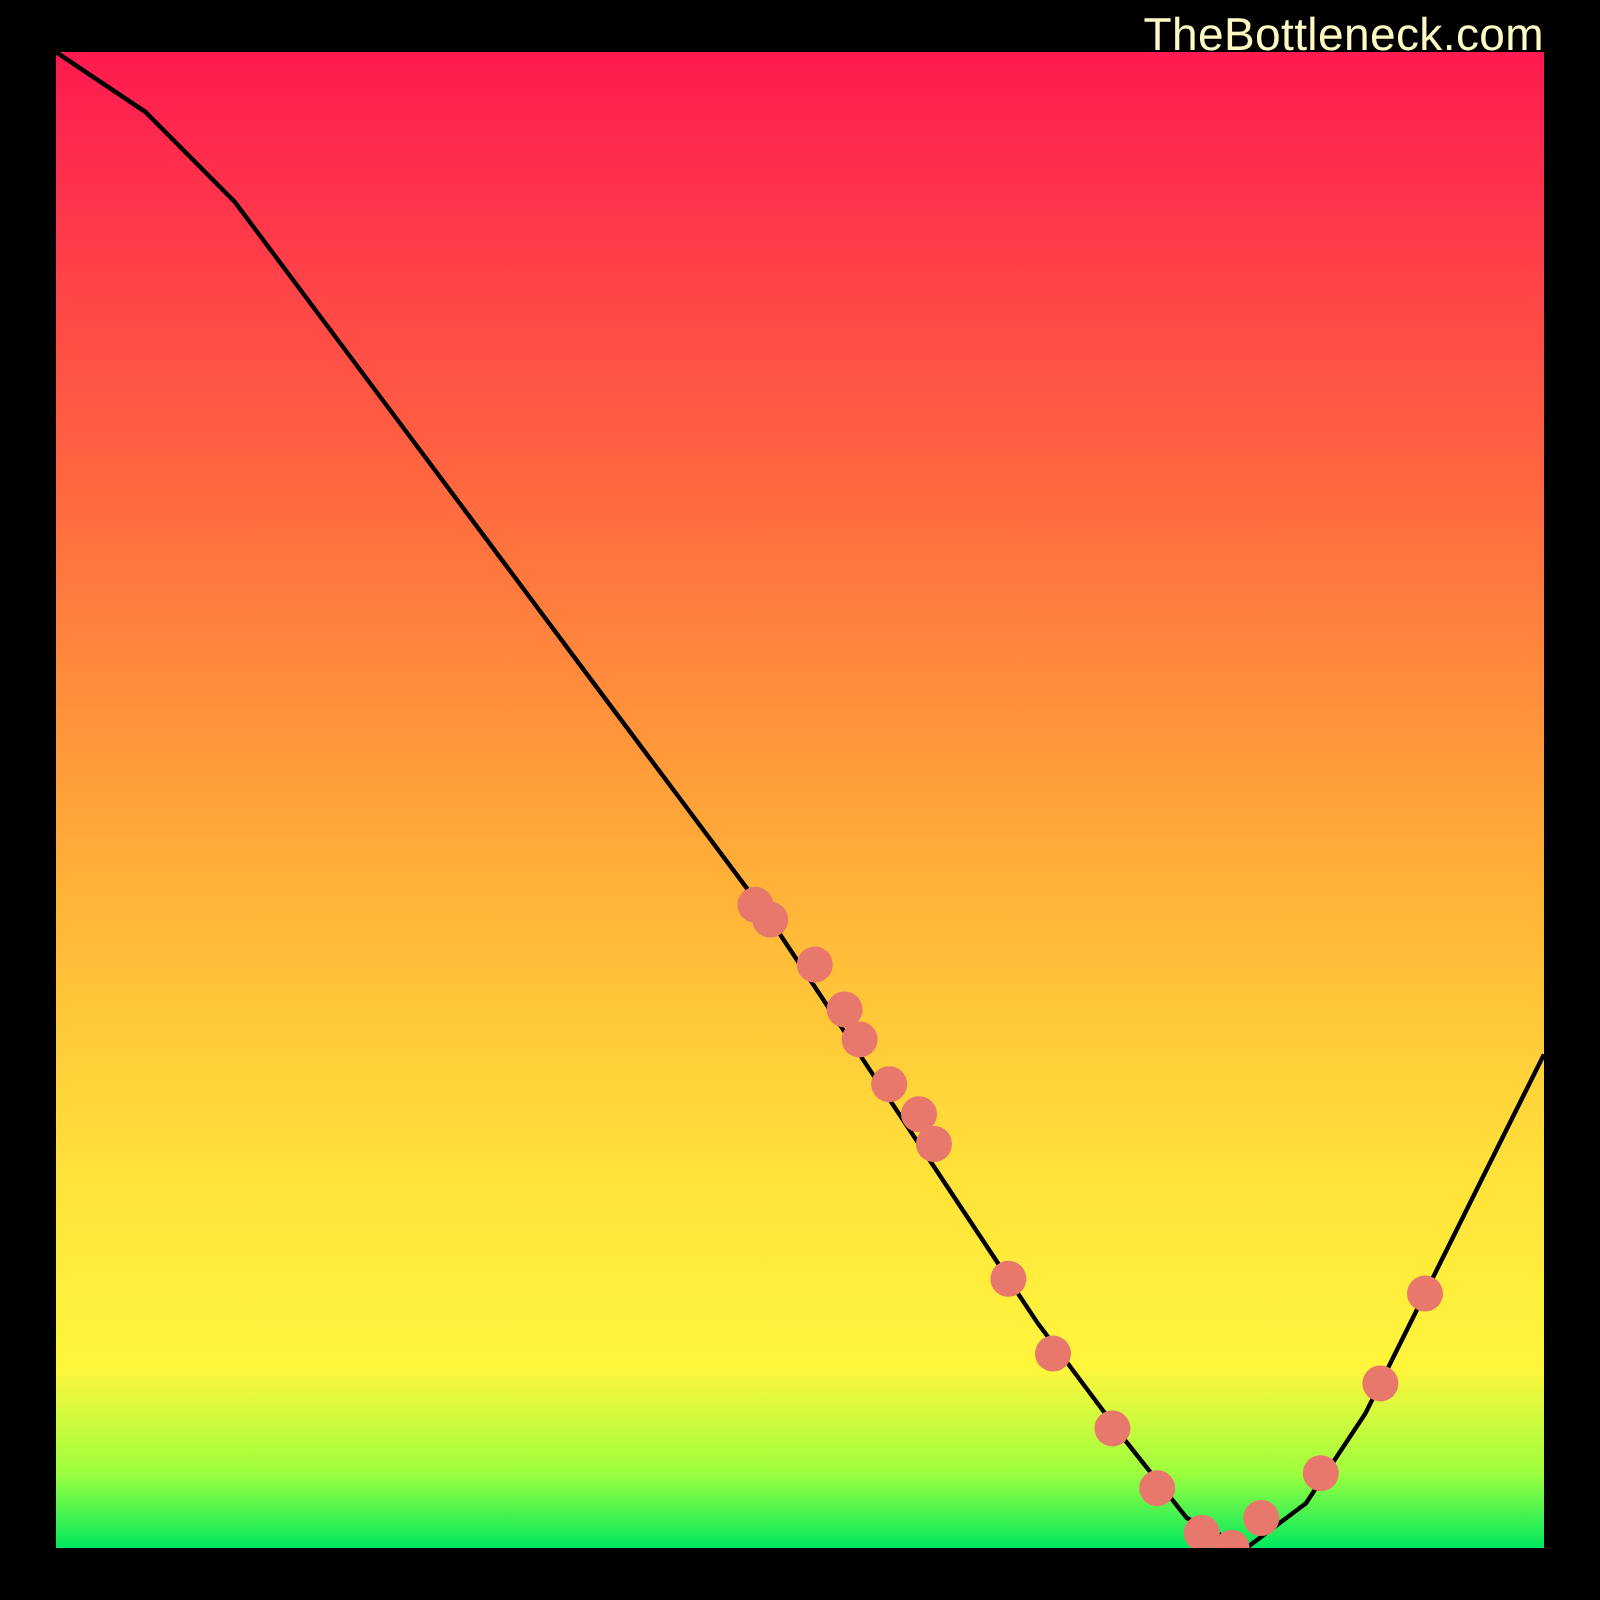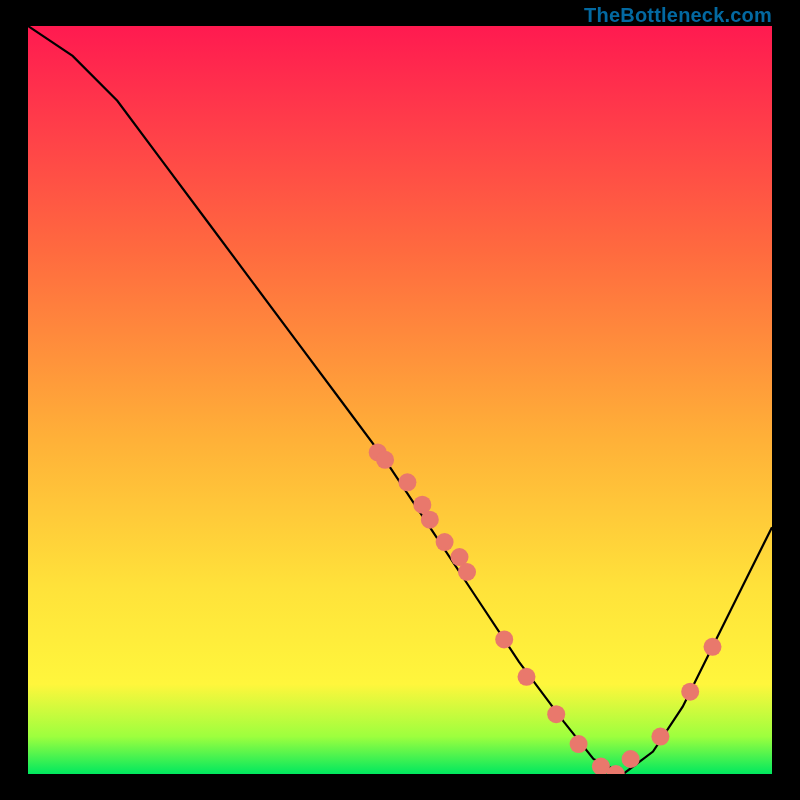--- a/index.html
+++ b/index.html
@@ -43,23 +43,23 @@
     height: 748px;
   }
   .tick-bar {
     position: absolute;
     background: #000;
   }
   .watermark {
     position: absolute;
     top: 4px;
     right: 28px;
-    color: #0369a1;
-    font-size: 20px;
-    font-weight: 700;
+    color: #fef9c3;
+    font-size: 23px;
+    font-weight: 400;
     letter-spacing: 0.2px;
   }
 </style>
 </head>
 <body>
 
 <div class="chart-wrap">
 
   <span class="watermark">TheBottleneck.com</span>
 

